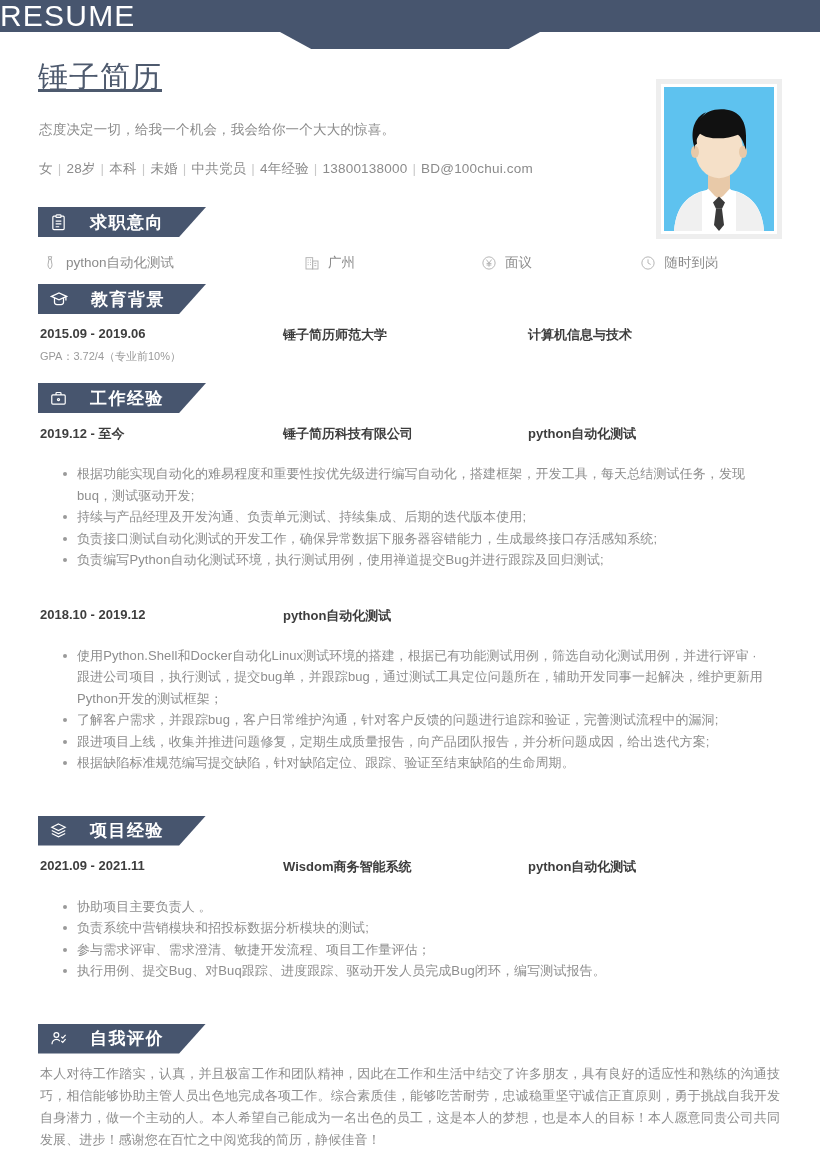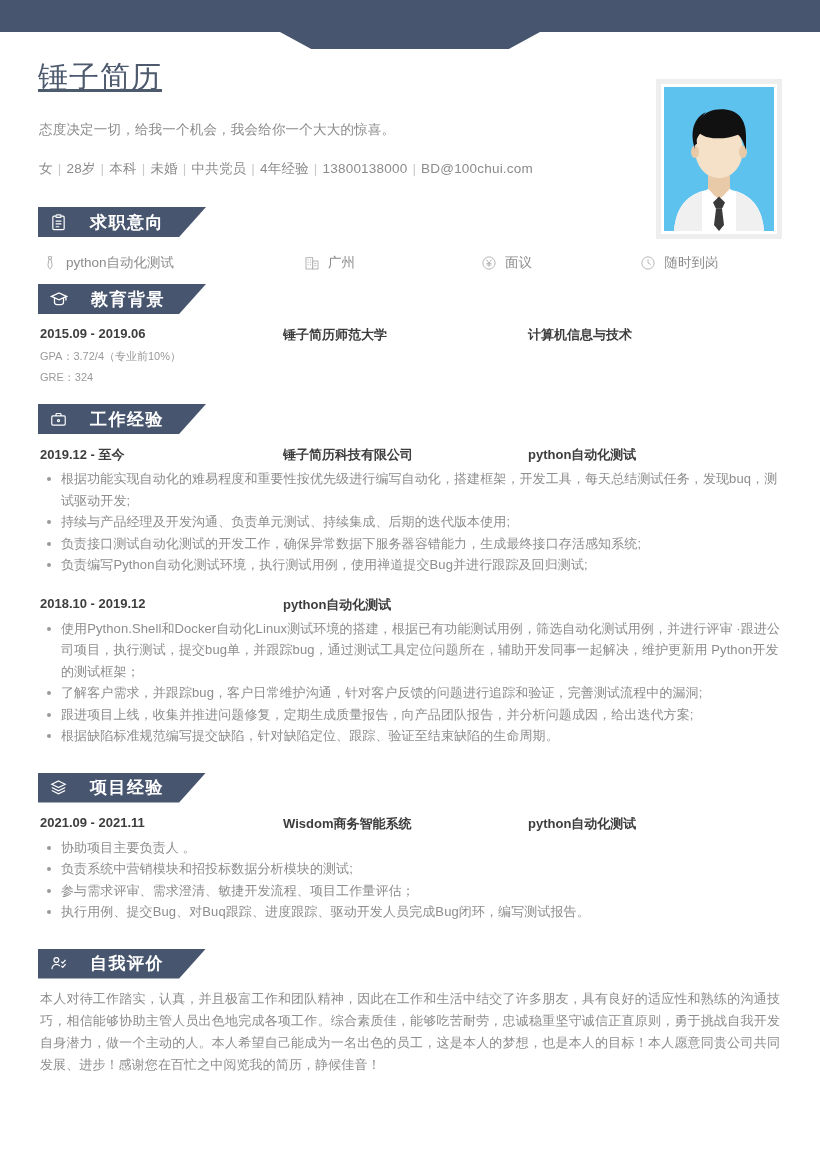--- a/index.html
+++ b/index.html
@@ -37,25 +37,24 @@
     clip-path: polygon(0 0, 100% 0, 88% 100%, 12% 100%);
   }
   .banner-title {
     position: absolute;
     left: 0; top: 0;
     width: 820px;
     height: 32px;
     line-height: 31px;
     text-align: left;
     color: #ffffff;
-    font-size: 15px;
+    font-size: 30px;
     letter-spacing: 1.2px;
     font-weight: 400;
     z-index: 3;
-    margin-top: 23px;
   }
 
   
   .profile {
     position: relative;
     padding: 0 38px;
     height: 175px;
   }
   .profile-name {
     position: absolute;
@@ -181,21 +180,21 @@
     font-size: 11px;
     color: #9a9a9a;
     padding-left: 2px;
     line-height: 21px;
   }
 
   
   ul.bullets {
     list-style: none;
     padding: 2px 0 0 2px;
-    margin: 0;
+    margin: 16px;
   }
   ul.bullets li {
     position: relative;
     padding-left: 21px;
     font-size: 13px;
     line-height: 21.5px;
     color: #8d8d8d;
     letter-spacing: .1px;
   }
   ul.bullets li::before {
@@ -348,21 +347,20 @@
         <span class="sec-title">教育背景</span>
       </div>
     </div>
     <div id="education-entries">
         <div class="entry-head">
           <div class="c1">2015.09 - 2019.06</div>
           <div class="c2">锤子简历师范大学</div>
           <div class="c3">计算机信息与技术</div>
         </div>
         <div class="sub-line">GPA：3.72/4（专业前10%）</div>
-        <div class="sub-line">GRE：324</div>
       </div>
   </div>
 
   <div class="gap-md"></div>
 
   <div class="section">
     <div class="sec-head">
       <div class="sec-rule"></div>
       <div class="sec-tag">
         <span class="sec-icon">

